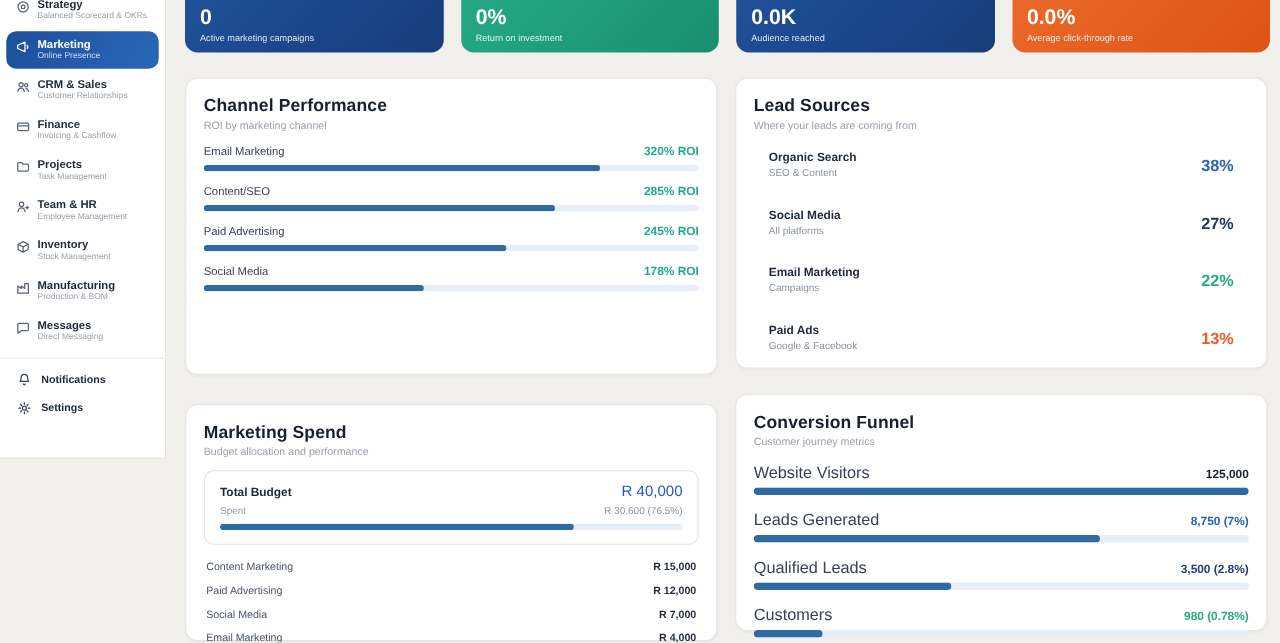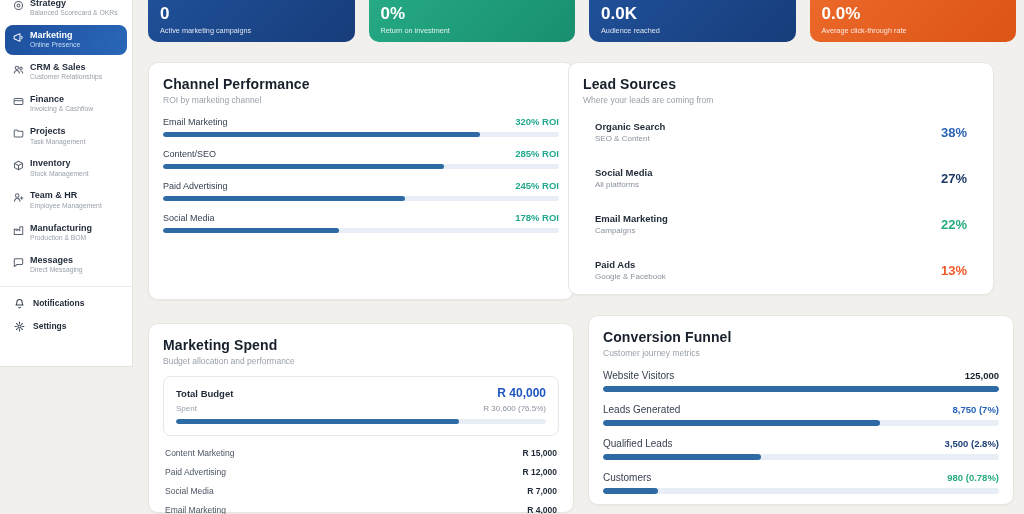--- a/index.html
+++ b/index.html
@@ -47,21 +47,21 @@
   .stat-value { font-size:17px; font-weight:bold; line-height:1.1; }
   .stat-label { font-size:7.3px; margin-top:2px; opacity:.85; }
   
   .card {
     position:absolute; background:#fff; border:1px solid #e9e6e2; border-radius:10px;
     box-shadow:0 1px 2px rgba(0,0,0,.04); padding:13px 14px;
   }
   .card-title { font-size:14px; font-weight:bold; color:#17202b; letter-spacing:.1px; }
   .card-sub { font-size:8.5px; color:#9aa1ab; margin-top:3px; }
   .cp { left:148px; top:62px; width:426px; height:238px; }
-  .ls { left:568px; top:62px; width:426px; height:233px; }
+  .ls { left:588px; top:62px; width:426px; height:233px; }
   .ms { left:148px; top:323px; width:426px; height:190px; }
   .cf { left:588px; top:315px; width:426px; height:190px; }
   
   .cp-rows { margin-top:6px; }
   .cp-row { margin-top:11px; }
   .cp-head { display:flex; justify-content:space-between; align-items:baseline; }
   .cp-label { font-size:9px; color:#374151; }
   .cp-roi { font-size:9.5px; font-weight:bold; color:#22a98d; }
   .bar-track { margin-top:5px; height:5px; background:#e8eef6; border-radius:3px; overflow:hidden; }
   .bar-fill { height:100%; background:#2e6ba5; border-radius:3px; }
@@ -71,33 +71,33 @@
     display:flex; justify-content:space-between; align-items:center;
     border-radius:8px; padding:8px 12px; margin-top:8px; min-height:37px;
   }
   .ls-name { font-size:9.5px; font-weight:bold; color:#1f2937; }
   .ls-detail { font-size:8px; color:#8a929e; margin-top:2px; }
   .ls-pct { font-size:13px; font-weight:bold; }
   
   .budget-box { border:1px solid #e5e7eb; border-radius:8px; padding:9px 12px 11px; margin-top:10px; }
   .bb-row { display:flex; justify-content:space-between; align-items:baseline; }
   .bb-label { font-size:9.5px; font-weight:bold; color:#1f2937; }
-  .bb-value { font-size:12px; font-weight:bold; color:#2057c0; }
+  .bb-value { font-size:12px; font-weight:normal; color:#2057c0; }
   .bb-spent-label { font-size:8px; color:#98a0ac; }
   .bb-spent-value { font-size:8px; color:#8a93a0; }
   .bb-bar { margin-top:6px; }
   .ms-rows { margin-top:7px; }
   .ms-row { display:flex; justify-content:space-between; padding:4.5px 2px; }
   .ms-label { font-size:8.5px; color:#4b5563; }
   .ms-value { font-size:8.5px; font-weight:600; color:#1f2937; }
   
   .cf-rows { margin-top:4px; }
   .cf-row { margin-top:12px; }
   .cf-head { display:flex; justify-content:space-between; align-items:baseline; }
-  .cf-label { font-size:10px; color:#374151; }
+  .cf-label { font-size:13px; color:#374151; }
   .cf-value { font-size:9.5px; font-weight:bold; }
   .cf-track { margin-top:5px; height:6px; background:#e8eef6; border-radius:3px; overflow:hidden; }
 </style>
 </head>
 <body>
 
 <aside class="sidebar">
   <nav class="nav">
 
   <div class="nav-item">
@@ -156,43 +156,43 @@
             <path d="M1.3 3.2a1 1 0 0 1 1-1h2.3l1.2 1.4h3.9a1 1 0 0 1 1 1v4.2a1 1 0 0 1-1 1H2.3a1 1 0 0 1-1-1Z"></path>
           </svg>
         </span>
         <span>
           <div class="ttl">Projects</div>
           <div class="sub">Task Management</div>
         </span>
       </div>
       <div class="nav-item">
         <span class="ic">
-          <svg viewBox="0 0 12 12" fill="none" stroke="currentColor" stroke-width="1.1" stroke-linejoin="round">
-            <path d="M6 1.4 10.4 3.7 V8.3 L6 10.6 1.6 8.3 V3.7 Z"></path>
-            <path d="M1.6 3.7 6 6 10.4 3.7"></path>
-            <line x1="6" y1="6" x2="6" y2="10.6"></line>
-          </svg>
-        </span>
-        <span>
-          <div class="ttl">Inventory</div>
-          <div class="sub">Stock Management</div>
-        </span>
-      </div>
-      <div class="nav-item">
-        <span class="ic">
           <svg viewBox="0 0 12 12" fill="none" stroke="currentColor" stroke-width="1.1" stroke-linecap="round">
             <circle cx="4.6" cy="3.8" r="1.9"></circle>
             <path d="M1.5 10.2c.4-2.2 1.7-3.3 3.1-3.3s2.7 1.1 3.1 3.3"></path>
             <line x1="9.5" y1="5.3" x2="9.5" y2="7.9"></line>
             <line x1="8.2" y1="6.6" x2="10.8" y2="6.6"></line>
           </svg>
         </span>
         <span>
           <div class="ttl">Team &amp; HR</div>
           <div class="sub">Employee Management</div>
+        </span>
+      </div>
+      <div class="nav-item">
+        <span class="ic">
+          <svg viewBox="0 0 12 12" fill="none" stroke="currentColor" stroke-width="1.1" stroke-linejoin="round">
+            <path d="M6 1.4 10.4 3.7 V8.3 L6 10.6 1.6 8.3 V3.7 Z"></path>
+            <path d="M1.6 3.7 6 6 10.4 3.7"></path>
+            <line x1="6" y1="6" x2="6" y2="10.6"></line>
+          </svg>
+        </span>
+        <span>
+          <div class="ttl">Inventory</div>
+          <div class="sub">Stock Management</div>
         </span>
       </div>
       <div class="nav-item">
         <span class="ic">
           <svg viewBox="0 0 12 12" fill="none" stroke="currentColor" stroke-width="1.1" stroke-linejoin="round">
             <path d="M1.4 10.4 V4.2 L4.4 6.2 V4.2 L7.4 6.2 V2 H10.6 V10.4 Z"></path>
           </svg>
         </span>
         <span>
           <div class="ttl">Manufacturing</div>

